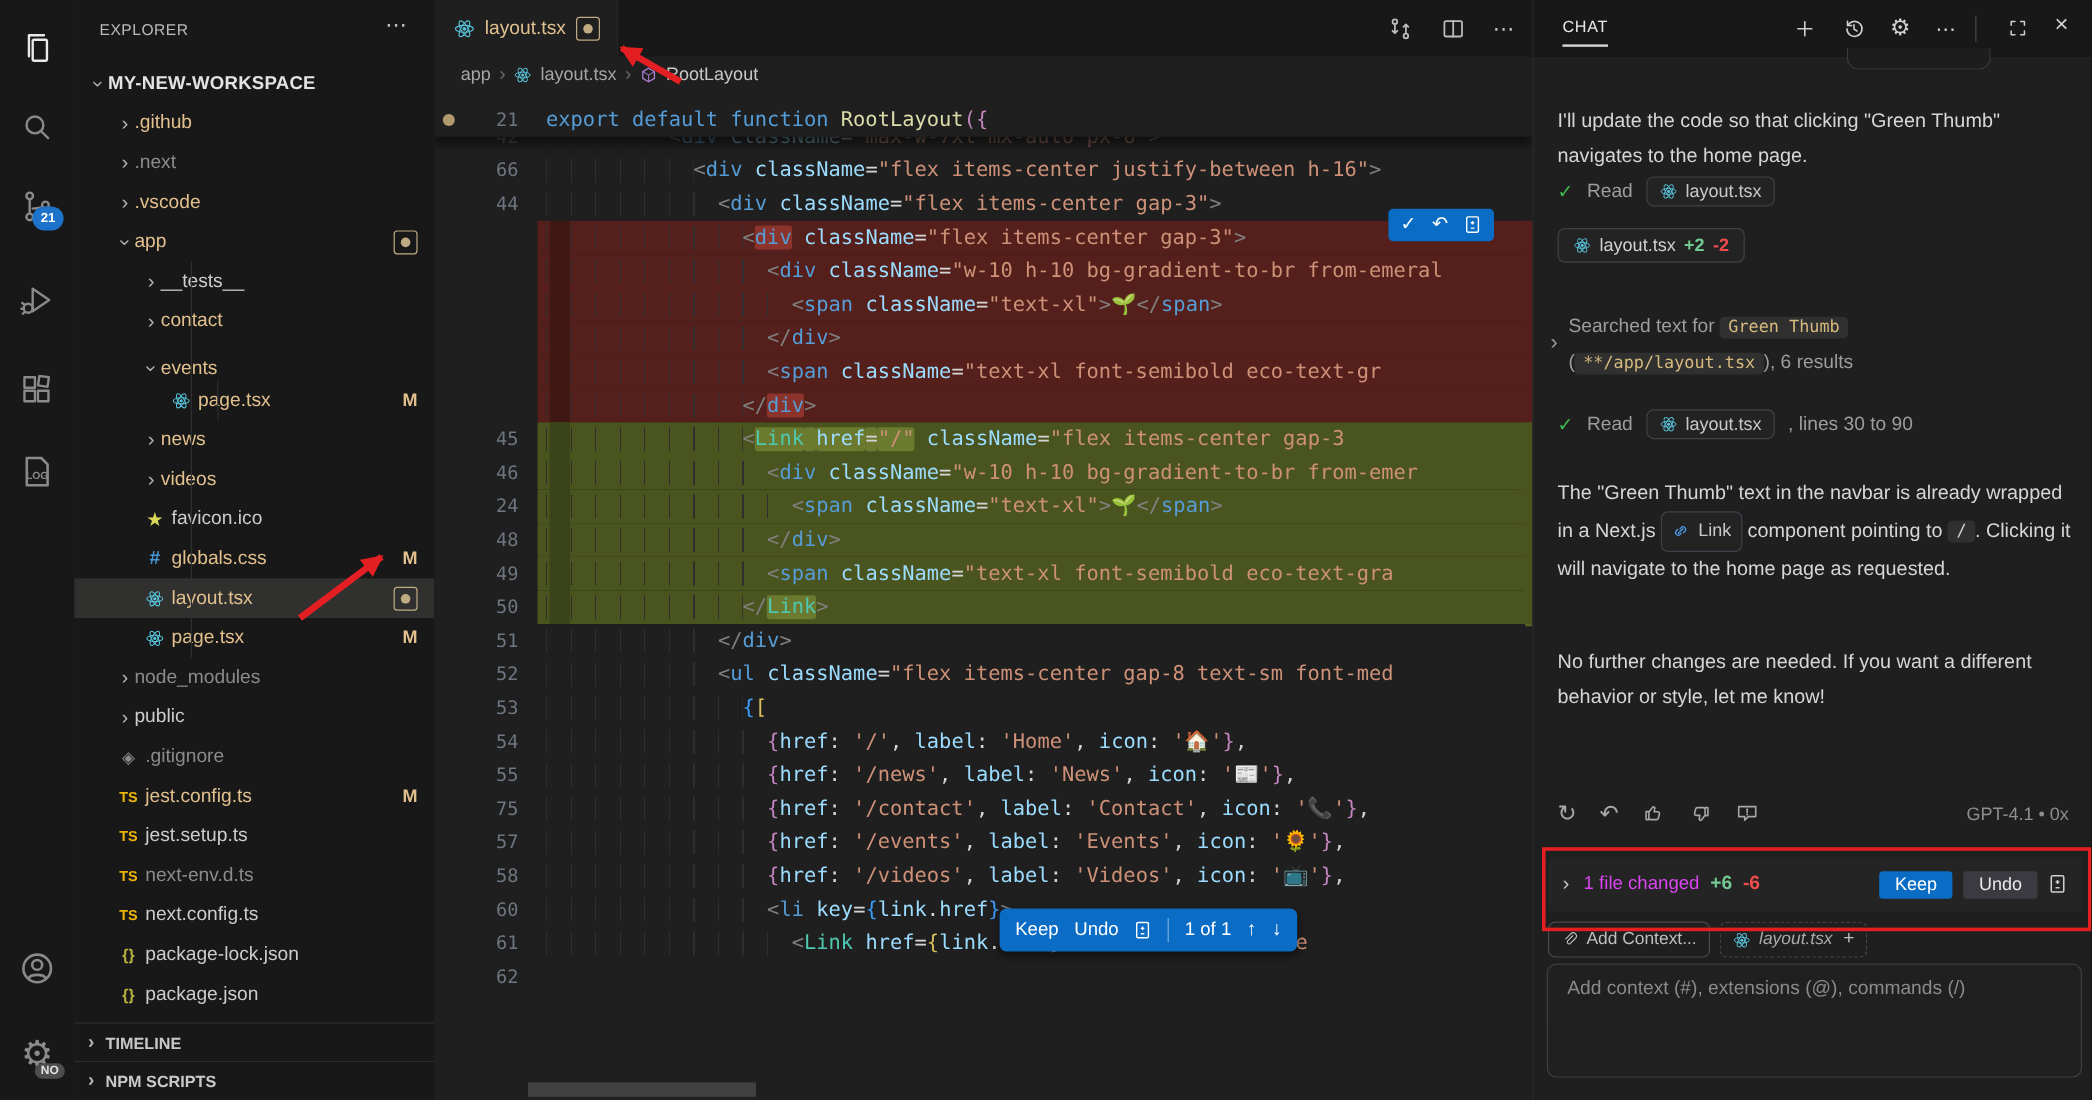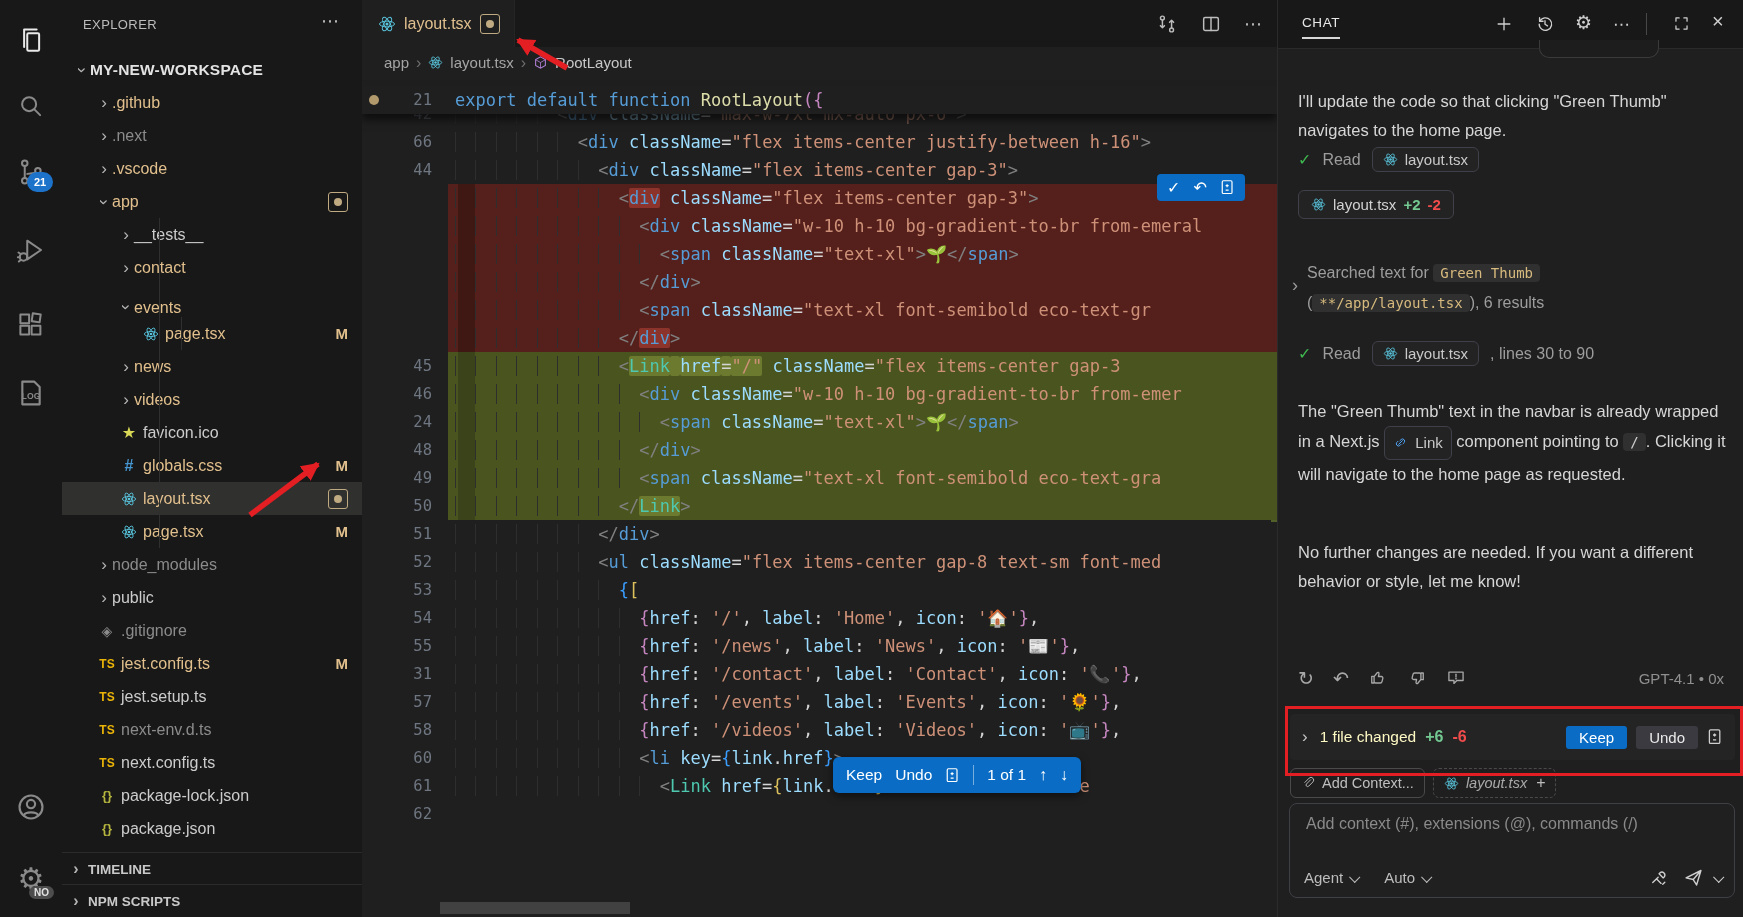--- a/index.html
+++ b/index.html
@@ -101,21 +101,21 @@
      font-size:14px;color:#d7ba7d;}
   .addg{color:#73c991;font-weight:bold;} .delr{color:#f14c4c;font-weight:bold;}
   #searchblk{position:absolute;left:14px;display:flex;gap:9px;color:#9d9d9d;font-size:16px;line-height:30px;}
   #searchblk .chev{color:#9a9a9a;font-size:18px;margin-top:12px;}
   #feedback{position:absolute;left:20px;right:20px;display:flex;align-items:center;gap:19px;color:#a8a8a8;}
   #feedback .g{font-size:19px;line-height:1;}
   #model-meta{margin-left:auto;color:#8f8f8f;font-size:15px;}
   #changedbar{position:absolute;left:12px;right:9px;top:714px;height:46px;background:#242425;border-radius:4px;
      display:flex;align-items:center;gap:9px;padding:0 12px;}
   #changedbar .chev{color:#c5c5c5;font-size:17px;margin-right:3px;}
-  #changedbar .cb-lbl{color:#fef9c3;font-size:15.5px;}
+  #changedbar .cb-lbl{color:#d946ef;font-size:15.5px;}
   .btn-keep{background:#0a6cc4;color:#fff;border-radius:3px;padding:3px 13px;font-size:15px;}
   .btn-undo{background:#3a3a40;color:#eaeaea;border-radius:3px;padding:3px 13px;font-size:15px;}
   #ctxchips{position:absolute;left:12px;top:768px;display:flex;gap:8px;text-align:center;}
   .ctxchip{display:inline-flex;align-items:center;gap:7px;border:1px solid #4a4a4a;border-radius:6px;height:28px;
      padding:0 10px;font-size:14.5px;color:#bfbfbf;}
   .ctxchip.dash{border-style:dashed;color:#a9a9a9;font-style:italic;}
   .ctxchip .plus{font-style:normal;font-size:16px;margin-left:2px;color:#bdbdbd;}
   #inputbox{position:absolute;left:11px;right:9px;top:803px;height:93px;border:1px solid #3f3f46;border-radius:8px;background:#202021;}
   #inputbox input{position:absolute;left:14px;top:10px;right:14px;background:transparent;border:none;outline:none;
      color:#8b5cf6;font-size:16px;font-family:"Liberation Sans",sans-serif;}
@@ -498,21 +498,21 @@
           </div>
           <div class="cl">
             <span class="ln">54</span>
             <span class="ct"><span class="ig">                  </span><span class="m">{</span><span class="a">href</span><span class="w">: </span><span class="s">'/'</span><span class="w">, </span><span class="a">label</span><span class="w">: </span><span class="s">'Home'</span><span class="w">, </span><span class="a">icon</span><span class="w">: </span><span class="s">'</span><span class="e">🏠</span><span class="s">'</span><span class="m">}</span><span class="w">,</span></span>
           </div>
           <div class="cl">
             <span class="ln">55</span>
             <span class="ct"><span class="ig">                  </span><span class="m">{</span><span class="a">href</span><span class="w">: </span><span class="s">'/news'</span><span class="w">, </span><span class="a">label</span><span class="w">: </span><span class="s">'News'</span><span class="w">, </span><span class="a">icon</span><span class="w">: </span><span class="s">'</span><span class="e">📰</span><span class="s">'</span><span class="m">}</span><span class="w">,</span></span>
           </div>
           <div class="cl">
-            <span class="ln">31</span>
+            <span class="ln">75</span>
             <span class="ct"><span class="ig">                  </span><span class="m">{</span><span class="a">href</span><span class="w">: </span><span class="s">'/contact'</span><span class="w">, </span><span class="a">label</span><span class="w">: </span><span class="s">'Contact'</span><span class="w">, </span><span class="a">icon</span><span class="w">: </span><span class="s">'</span><span class="e">📞</span><span class="s">'</span><span class="m">}</span><span class="w">,</span></span>
           </div>
           <div class="cl">
             <span class="ln">57</span>
             <span class="ct"><span class="ig">                  </span><span class="m">{</span><span class="a">href</span><span class="w">: </span><span class="s">'/events'</span><span class="w">, </span><span class="a">label</span><span class="w">: </span><span class="s">'Events'</span><span class="w">, </span><span class="a">icon</span><span class="w">: </span><span class="s">'</span><span class="e">🌻</span><span class="s">'</span><span class="m">}</span><span class="w">,</span></span>
           </div>
           <div class="cl">
             <span class="ln">58</span>
             <span class="ct"><span class="ig">                  </span><span class="m">{</span><span class="a">href</span><span class="w">: </span><span class="s">'/videos'</span><span class="w">, </span><span class="a">label</span><span class="w">: </span><span class="s">'Videos'</span><span class="w">, </span><span class="a">icon</span><span class="w">: </span><span class="s">'</span><span class="e">📺</span><span class="s">'</span><span class="m">}</span><span class="w">,</span></span>
           </div>
@@ -726,43 +726,20 @@
               <ellipse cx="10" cy="10" rx="8.3" ry="3.2" fill="none" stroke="currentColor" stroke-width="1.1" transform="rotate(120 10 10)"></ellipse>
             </svg>
           </span>
         <span>layout.tsx</span>
         <span class="plus">+</span>
       </span>
     </div>
 
     <div id="inputbox">
       <input type="text" placeholder="Add context (#), extensions (@), commands (/)" style="">
-      <div id="input-controls">
-        <span class="ddl">
-            <span>Agent</span>
-            <span class="cv"></span>
-          </span>
-        <span class="ddl">
-            <span>Auto</span>
-            <span class="cv"></span>
-          </span>
-        <span id="input-right">
-          <span>
-            <svg width="20" height="20" viewBox="0 0 24 24">
-                <path class="st" d="M4.5 17.5L11 11M13.4 5.6a3.6 3.6 0 015 5l-1.3 1.3-5-5zM9.5 13.5l5 5M19 17l-2.5 2.5"></path>
-              </svg>
-          </span>
-          <span>
-            <svg width="21" height="21" viewBox="0 0 24 24">
-                <path class="st" d="M3.5 12.5L20.5 4l-5 16.5-3.8-6.2zM11.7 14.3L20.5 4"></path>
-              </svg>
-          </span>
-          <span class="cv" style="margin-left:-4px"></span>
-        </span>
-      </div>
     </div>
   </section>
 
   <div id="anno-rect"></div>
   <svg id="anno-svg">
     <defs>
       <marker id="ah" markerUnits="userSpaceOnUse" markerWidth="24" markerHeight="24" refX="16" refY="9" orient="auto">
         <path d="M0,0 L18,9 L0,18 z" fill="#e41f23"></path>
       </marker>
     </defs>

